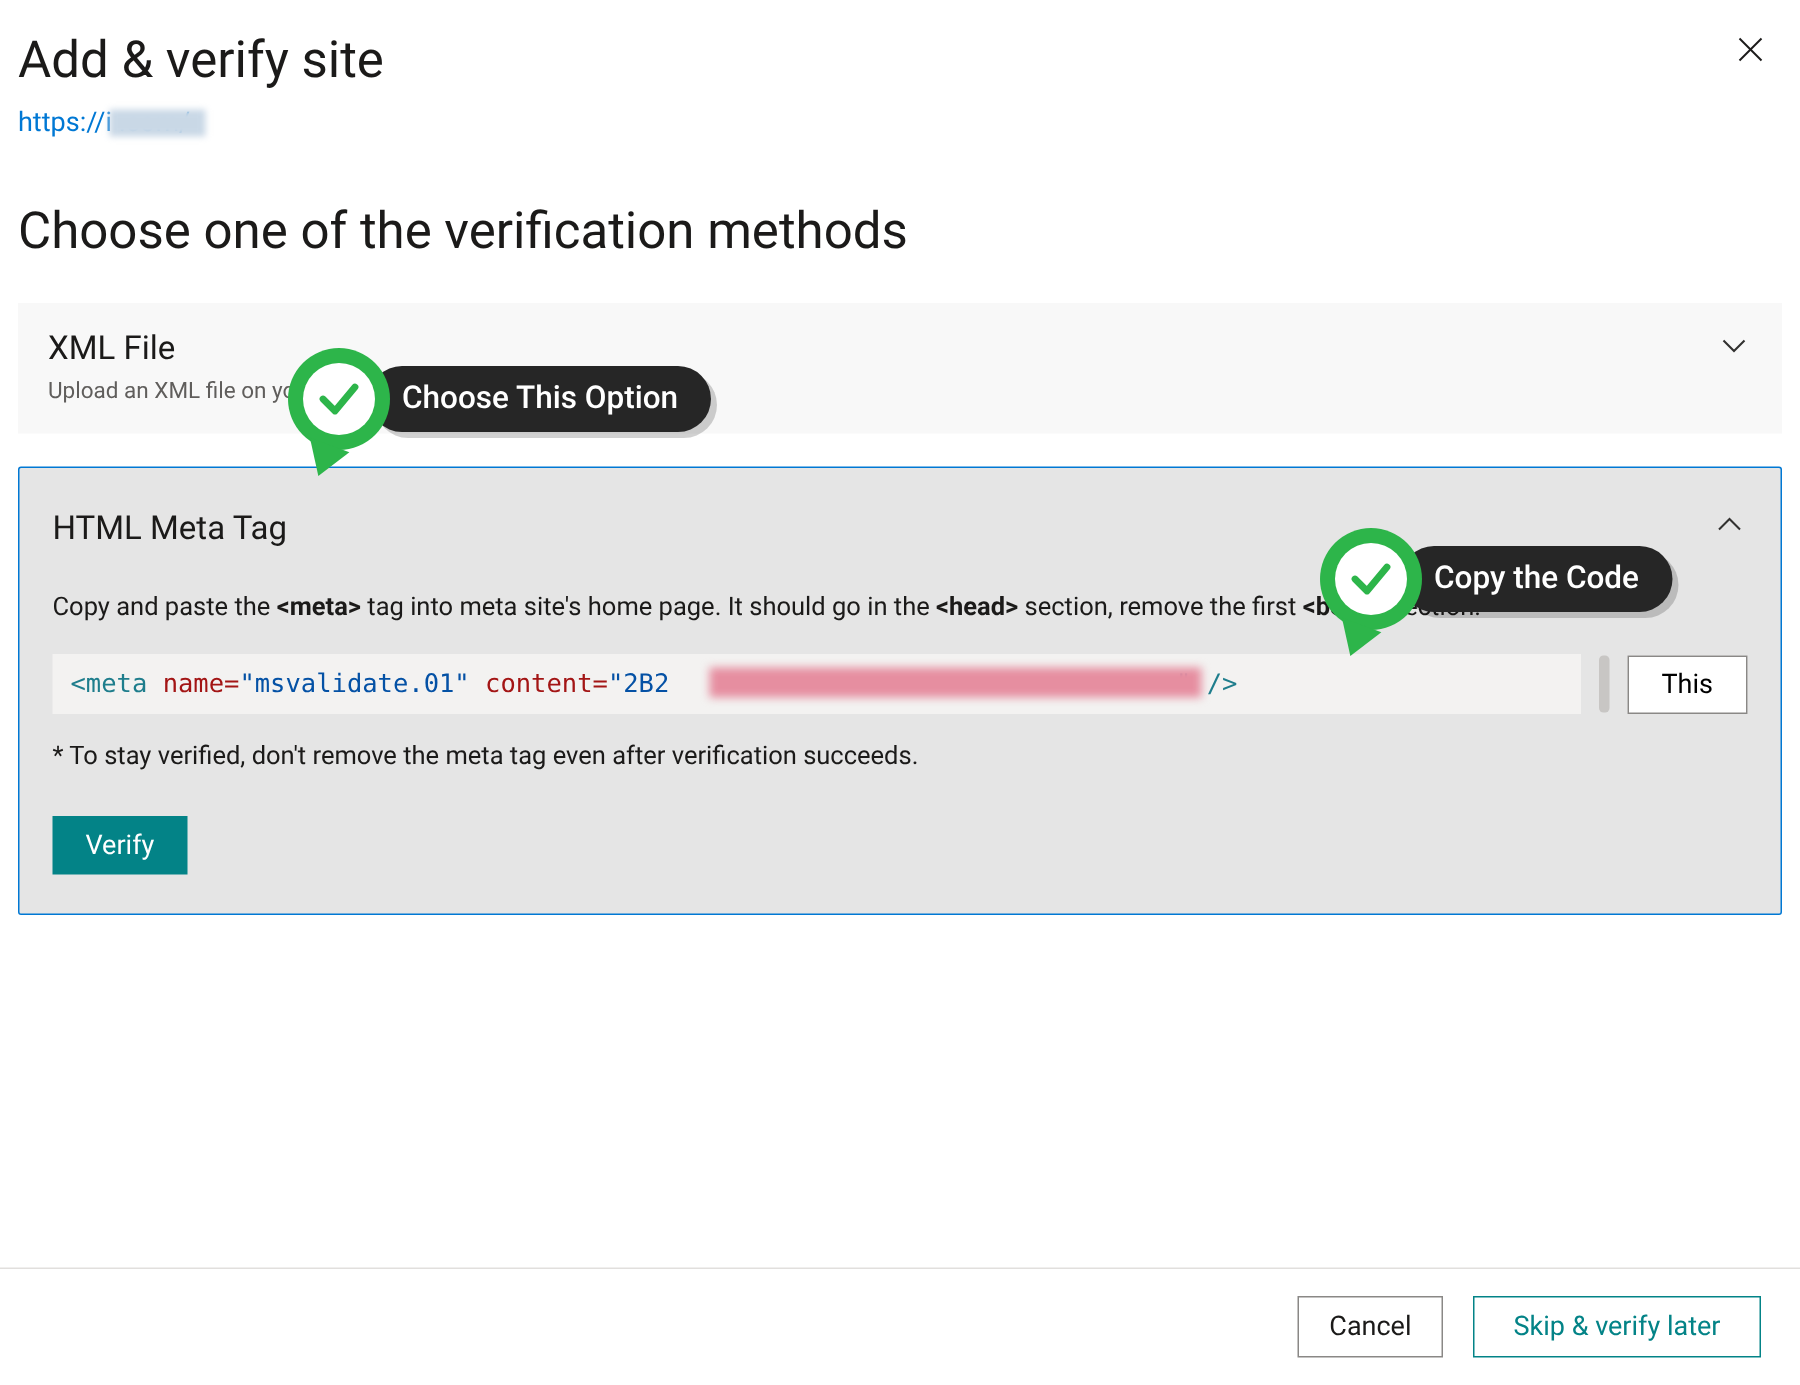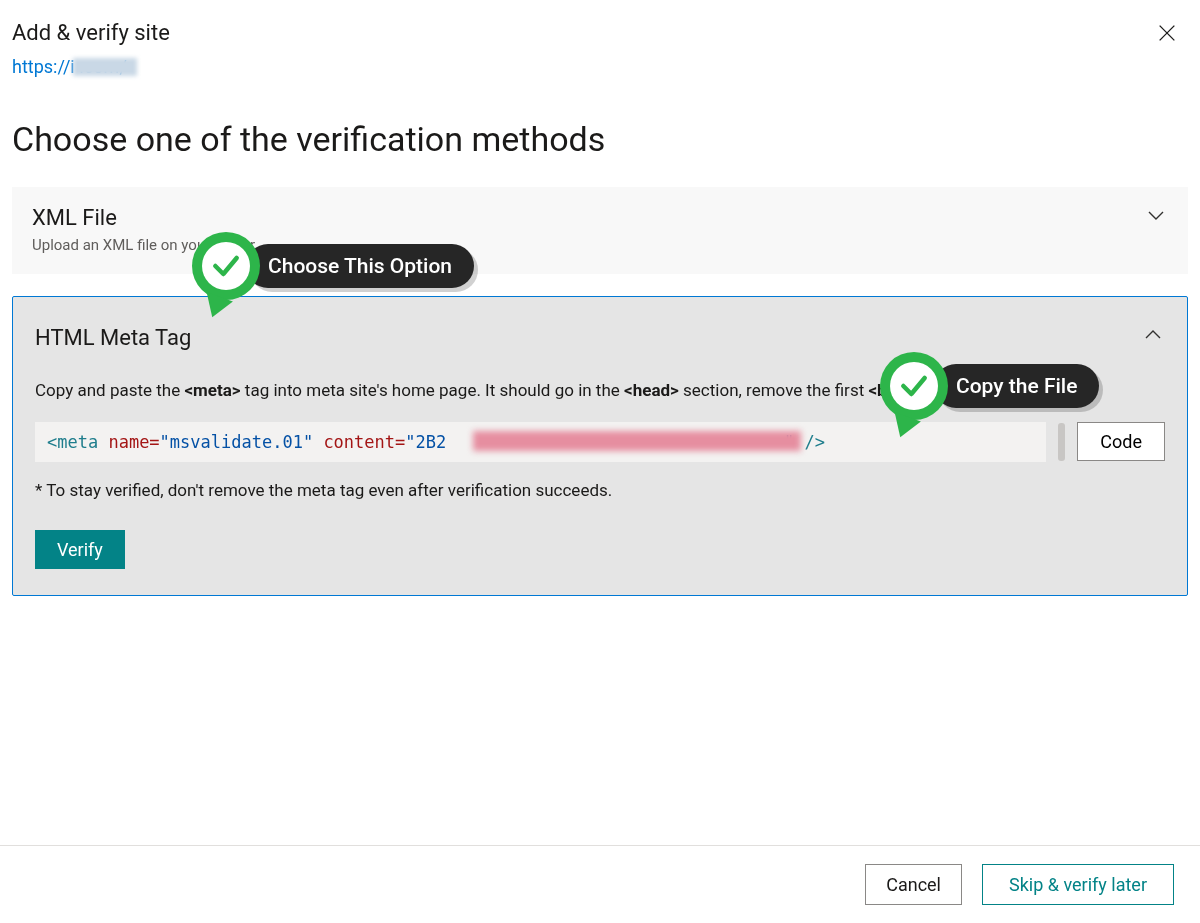--- a/index.html
+++ b/index.html
@@ -18,21 +18,21 @@
     right: 22px;
     width: 22px;
     height: 22px;
     cursor: pointer;
     color: #1b1a19;
   }
   .content {
     padding: 20px 12px 0 12px;
   }
   .page-title {
-    font-size: 22px;
+    font-size: 34px;
     font-weight: 400;
     line-height: 1.2;
   }
   .site-url {
     display: inline-block;
     margin-top: 10px;
     color: #0078d4;
     text-decoration: none;
     font-size: 18px;
     position: relative;
@@ -265,21 +265,21 @@
       <p class="instr">
         <span>Copy and paste the </span><b>&lt;meta&gt;</b><span> tag into meta site's home page. It should go in the </span><b>&lt;head&gt;</b><span> section, remove the first </span><b>&lt;body&gt;</b><span> section.</span>
       </p>
 
       <div class="code-row">
         <div class="code-box">
           <span class="tok-tag">&lt;meta</span><span class="tok-attr"> name=</span><span class="tok-str">"msvalidate.01"</span><span class="tok-attr"> content=</span><span class="tok-str">"2B2</span><span class="tok-str" style="visibility:hidden">XXXXXXXXXXXXXXXXXXXXXXXXXXXXXXXXX</span><span class="tok-str">"</span><span class="tok-tag"> /&gt;</span>
           <span class="code-censor"></span>
         </div>
         <div class="scroll-handle"></div>
-        <button class="copy-btn">Code</button>
+        <button class="copy-btn">This</button>
       </div>
 
       <p class="note">* To stay verified, don't remove the meta tag even after verification succeeds.</p>
 
       <button class="verify-btn">Verify</button>
     </div>
 
 
   </div>
 </div>
@@ -296,19 +296,19 @@
 </div>
 
 <div class="callout" style="top:352px; left:880px;">
   <div class="badge">
     <div class="badge-inner">
       <svg viewBox="0 0 24 24" width="32" height="32" stroke="#2db54a" stroke-width="3.4" fill="none" stroke-linecap="round" stroke-linejoin="round">
           <polyline points="4 12 10 18 20 6"></polyline>
         </svg>
     </div>
   </div>
-  <div class="pill">Copy the File</div>
+  <div class="pill">Copy the Code</div>
 </div>
 
 <div class="footer">
   <button class="btn btn-cancel">Cancel</button>
   <button class="btn btn-skip">Skip &amp; verify later</button>
 </div>
 
 </body></html>

